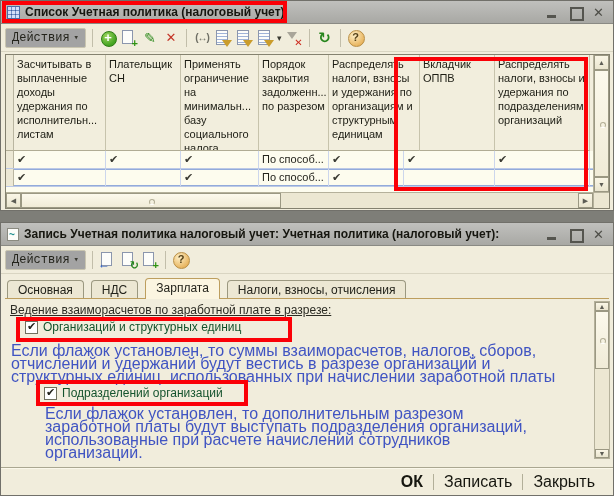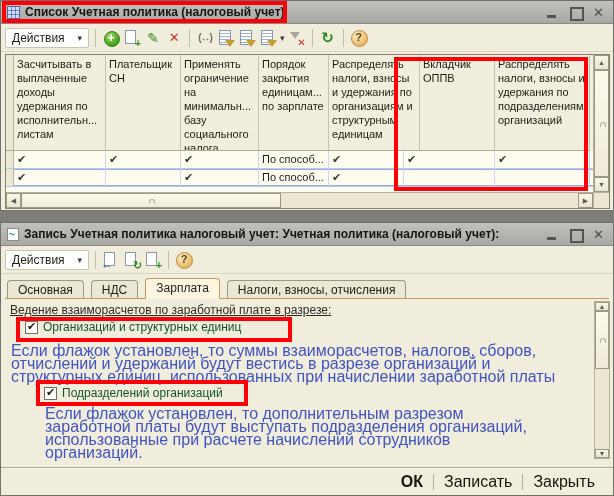--- a/index.html
+++ b/index.html
@@ -15,21 +15,21 @@
   .titlebar { height:23px; background:linear-gradient(#c0c0bd,#a8a8a4); display:flex; align-items:center; padding:0 6px; border-bottom:1px solid #8a8a84; }
   .titlebar .title { font-weight:bold; font-size:12px; color:#16160f; margin-left:5px; white-space:nowrap; overflow:hidden; }
   .controls { margin-left:auto; display:flex; align-items:center; gap:10px; padding-right:2px; }
   .ctl { width:13px; height:13px; position:relative; display:inline-block; cursor:default; }
   .ctl-min::after { content:""; position:absolute; left:1px; right:3px; bottom:1px; height:3px; background:#55554f; }
   .ctl-max::after { content:""; position:absolute; left:1px; top:1px; width:10px; height:10px; border:2px solid #55554f; }
   .ctl-close { color:#4d4d47; font-weight:bold; font-size:13px; line-height:13px; text-align:center; }
 
   
   .toolbar { height:28px; display:flex; align-items:center; padding:0 4px; gap:3px; background:#f1eddc; border-bottom:1px solid #d9d5c2; }
-  .tb-actions { display:inline-flex; align-items:center; gap:13px; padding:2px 6px; border:1px solid #c9c5b0; border-radius:2px; background:#ffffff; color:#23231b; }
+  .tb-actions { display:inline-flex; align-items:center; gap:4px; padding:2px 6px; border:1px solid #c9c5b0; border-radius:2px; background:#a3a3a3; color:#23231b;font-family:Liberation Mono, monospace; }
   .tb-sep { width:1px; height:18px; background:#c2beaa; margin:0 3px; }
   .ico { width:18px; height:18px; position:relative; display:inline-block; text-align:center; }
 
   .i-add { }
   .i-add::before { content:""; position:absolute; left:2px; top:2px; width:14px; height:14px; border-radius:50%; background:radial-gradient(circle at 35% 30%, #9fd65e, #43a321 70%); border:1px solid #2f7d15; }
   .i-add::after { content:"+"; position:absolute; left:0; top:1px; width:18px; color:#fff; font-weight:bold; font-size:13px; line-height:16px; }
   .doc { position:absolute; left:2px; top:1px; width:11px; height:14px; background:#fdfdfa; border:1px solid #8b96ad; }
   .i-copy .plus, .i-docplus .plus { position:absolute; right:0; bottom:-1px; color:#2e9212; font-weight:bold; font-size:11px; line-height:10px; }
   .i-edit { color:#2f8b1e; font-size:14px; line-height:18px; }
   .i-del { color:#c43527; font-weight:bold; font-size:13px; line-height:18px; }
@@ -161,21 +161,21 @@
     </div>
 
     <div class="table-wrap">
       <div class="grid-region">
         <div class="cols-area">
           <div class="hdr-row">
             <div class="hdr-cell c0"></div>
             <div class="hdr-cell c1">Засчитывать в выплаченные доходы удержания по исполнительн... листам</div>
             <div class="hdr-cell c2">Плательщик СН</div>
             <div class="hdr-cell c3">Применять ограничение на минимальн... базу социального налога</div>
-            <div class="hdr-cell c4">Порядок закрытия единицам... по зарплате</div>
+            <div class="hdr-cell c4">Порядок закрытия задолженн... по разрезом</div>
             <div class="hdr-cell c6">Распределять налоги, взносы и удержания по организациям и структурным единицам</div>
             <div class="hdr-cell c5">Вкладчик ОППВ</div>
             <div class="hdr-cell c7">Распределять налоги, взносы и удержания по подразделениям организаций</div>
           </div>
           <div class="data-row">
             <div class="cell c0"></div>
             <div class="cell c1 chk-cell">✔</div>
             <div class="cell c2 chk-cell">✔</div>
             <div class="cell c3 chk-cell">✔</div>
             <div class="cell c4">По способ...</div>

